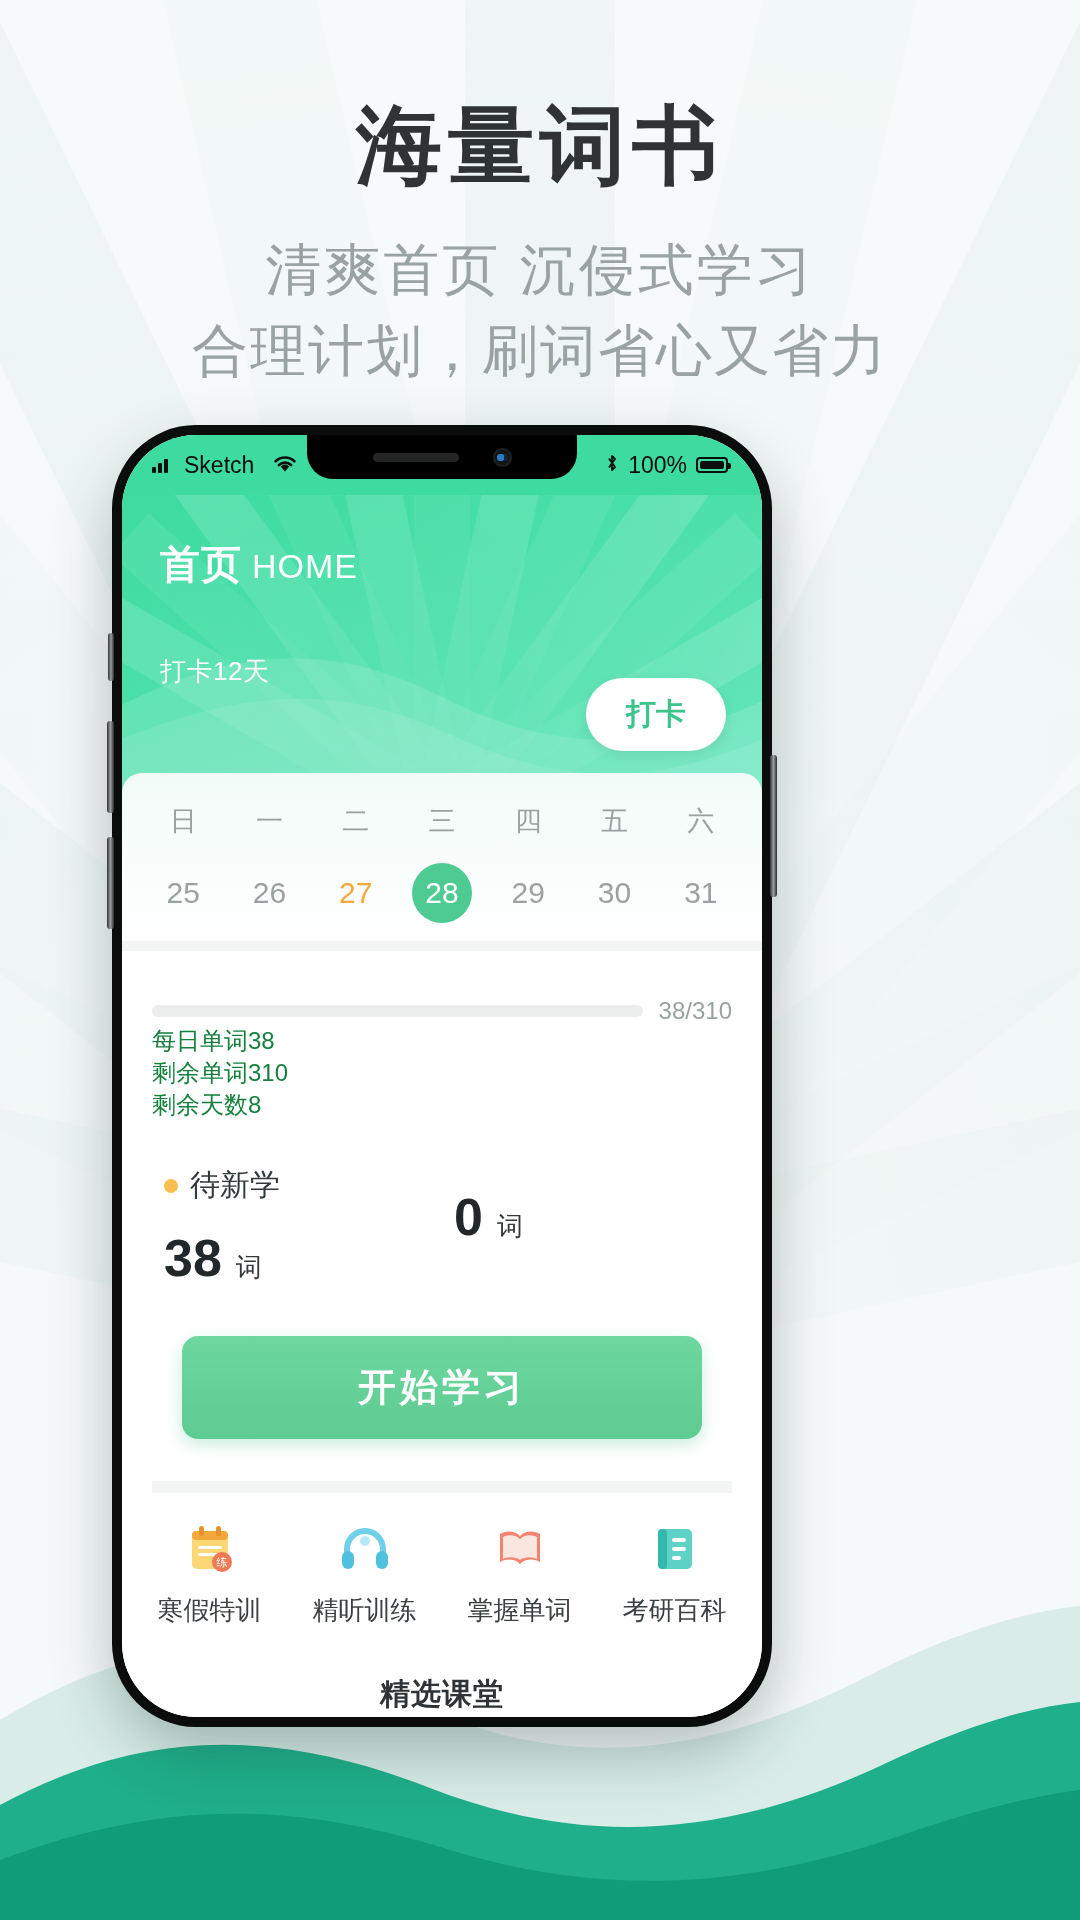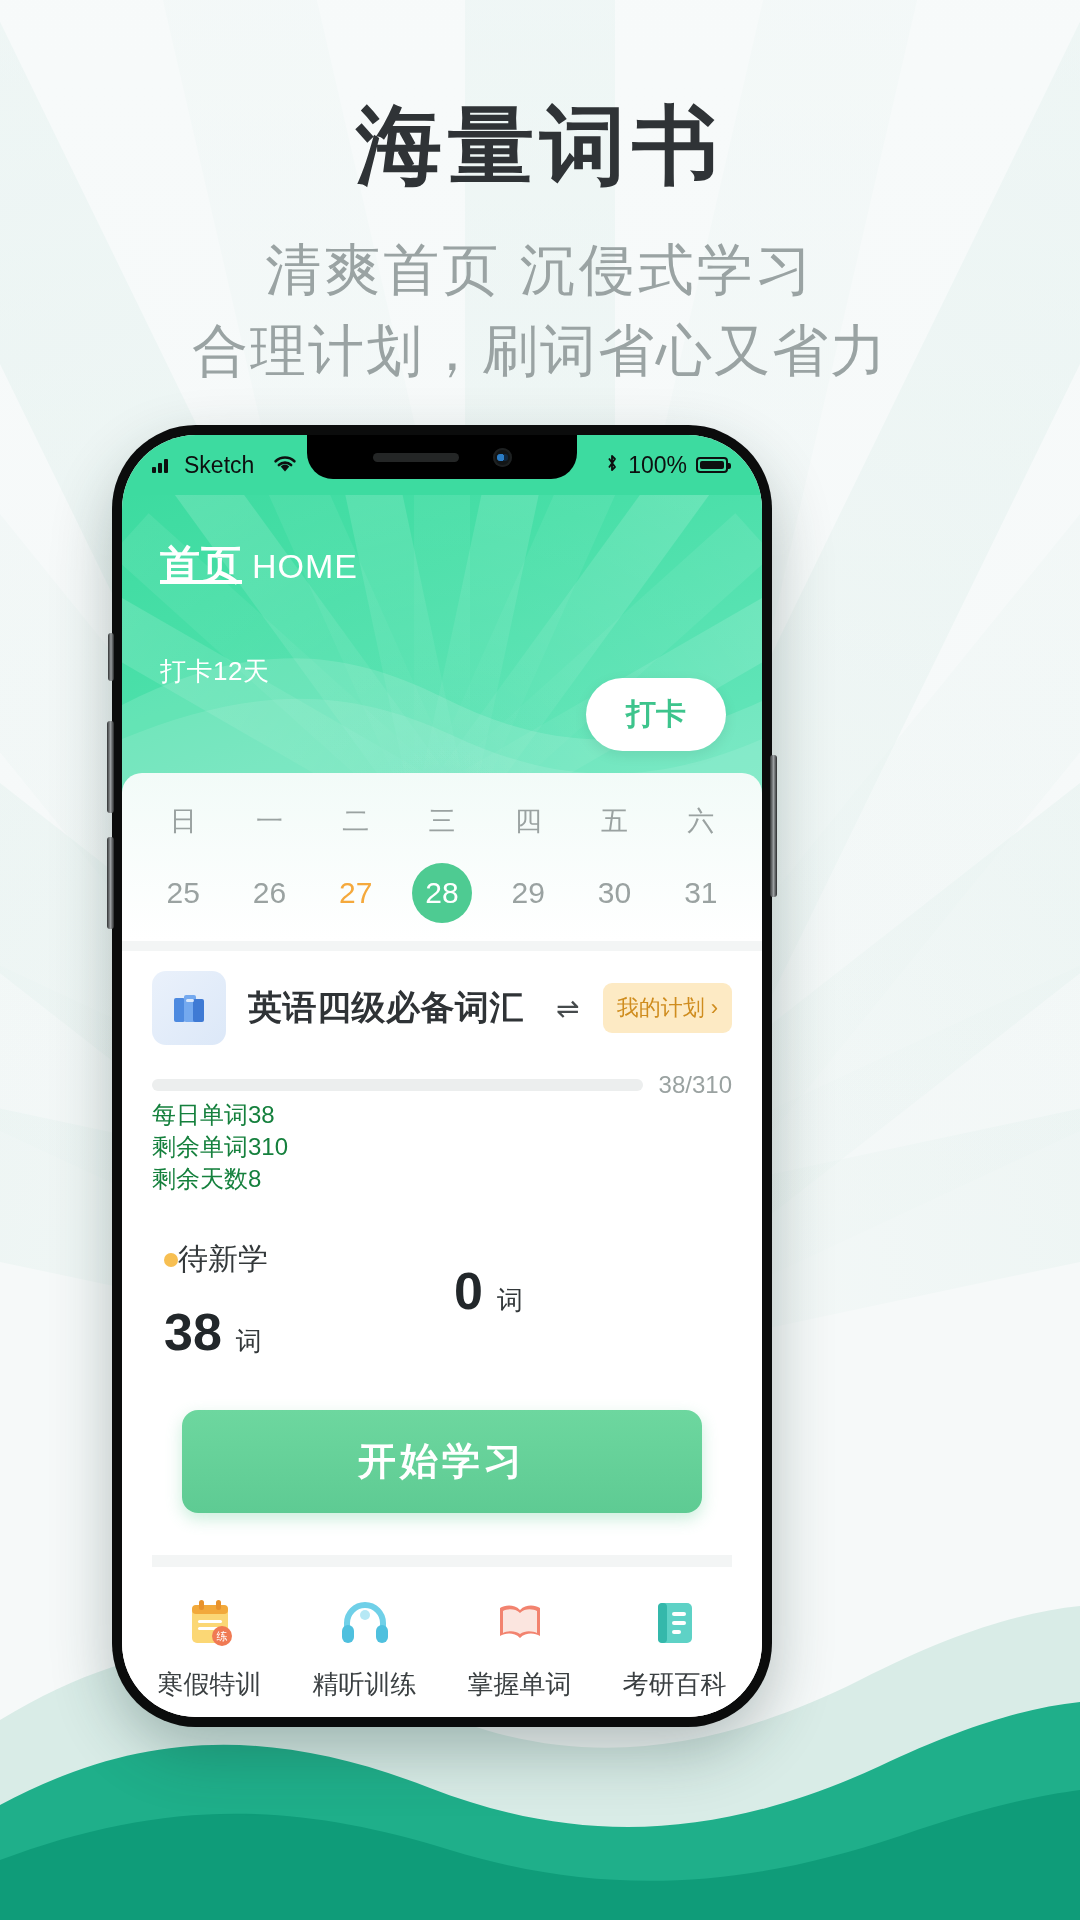--- a/index.html
+++ b/index.html
@@ -113,21 +113,21 @@
     padding: 0 0 0 0;
     height: 300px;
     overflow: hidden;
   }
   .hdr-rays { position: absolute; inset: -60px 0 auto 0; height: 380px; overflow: hidden; }
   .hdr-ray { position:absolute; top:-40px; left:50%; width:56px; height:420px;
     background: linear-gradient(180deg, rgba(255,255,255,.16), rgba(255,255,255,0));
     transform-origin: 50% 100%; }
   .hdr-wave { position:absolute; left:0; bottom:0; width:100%; height:160px; }
   .hdr-title { position: relative; z-index:2; padding: 42px 0 0 38px; color:#fff; display:flex; align-items:baseline; gap:10px; }
-  .hdr-cn { font-size: 40px; font-weight: 600; letter-spacing: 1px; text-decoration: underline; }
+  .hdr-cn { font-size: 40px; font-weight: 600; letter-spacing: 1px; }
   .hdr-en { font-size: 34px; font-weight: 400; letter-spacing: 1px; }
   .hdr-streak { position: relative; z-index:2; margin: 62px 0 4px 38px; color:#fff; font-size: 26px; letter-spacing:.5px; }
   .checkin-btn {
     position: absolute; right: 36px; bottom: 44px; z-index: 3;
     background:#fff; color:#3dc48c; border:none;
     font-size: 30px; font-weight:600;
     padding: 16px 40px; border-radius: 40px;
     box-shadow: 0 4px 14px rgba(0,0,0,.08);
   }
 
@@ -167,21 +167,21 @@
     display:flex; align-items:center; gap:6px; white-space:nowrap;
   }
   .progress-row { display:flex; align-items:center; gap: 16px; margin-top: 26px; }
   .bar { flex: 1; height: 12px; border-radius: 6px; background:#eceeee; overflow:hidden; }
   .bar-fill { height:100%; border-radius:6px; background: linear-gradient(90deg,#6fd9a9,#4fcb93); }
   .progress-label { font-size: 24px; color:#9aa2a1; white-space: nowrap; }
   .meta-row { display:flex; justify-content:space-between; font-size: 24px; color:#15803d;flex-direction:column; }
 
   .stats-row { display:flex; margin-top: 44px; }
   .stat { flex:1; padding-left: 12px; }
-  .stat-head { display:flex; align-items:center; gap: 0; }
+  .stat-head { display:flex; align-items:center; gap: 12px; }
   .dot { width:14px; height:14px; border-radius:50%; background:#f7bf52; }
   .stat-label { font-size:30px; color:#33383a; }
   .stat-value { margin-top: 22px; display:flex; align-items:baseline;gap:8px; }
   .stat-num { font-size: 52px; font-weight:bold; color:#22272a; }
   .stat-unit { font-size: 26px; color:#33383a; margin-left: 6px; }
 
   .start-btn {
     display:block; width: calc(100% - 60px); margin: 48px auto 8px;
     background: linear-gradient(180deg,#6dd79f,#5ecb93);
     color:#fff; border:none; font-size:38px; font-weight:600; letter-spacing:4px;
@@ -351,36 +351,20 @@
               <div class="cal-day"><span class="plain">30</span></div>
             </div>
             <div class="cal-cell">
               <div class="cal-day"><span class="plain">31</span></div>
             </div>
           </div>
       </div>
       <div class="cal-divider"></div>
 
       <div class="book-card">
-        <div class="book-row">
-          <span class="book-cover">
-            <svg width="44" height="44" viewBox="0 0 44 44">
-              <rect x="7" y="12" width="11" height="24" rx="2" fill="#4d8ae0"></rect>
-              <rect x="17" y="9" width="12" height="27" rx="2" fill="#74a9ef"></rect>
-              <rect x="26" y="13" width="11" height="23" rx="2" fill="#3f7ad4"></rect>
-              <rect x="19" y="13" width="8" height="3" rx="1.5" fill="#fff" opacity=".75"></rect>
-            </svg>
-          </span>
-          <span class="book-name">英语四级必备词汇</span>
-          <span class="swap-icon">⇌</span>
-          <span class="plan-chip">
-            <span>我的计划</span>
-            <span>›</span>
-          </span>
-        </div>
 
         <div class="progress-row">
           <span class="bar">
             <span class="bar-fill" id="barfill" style="width: 52%;"></span>
           </span>
           <span class="progress-label">38/310</span>
         </div>
 
         <div class="meta-row">
           <span>每日单词38</span>

